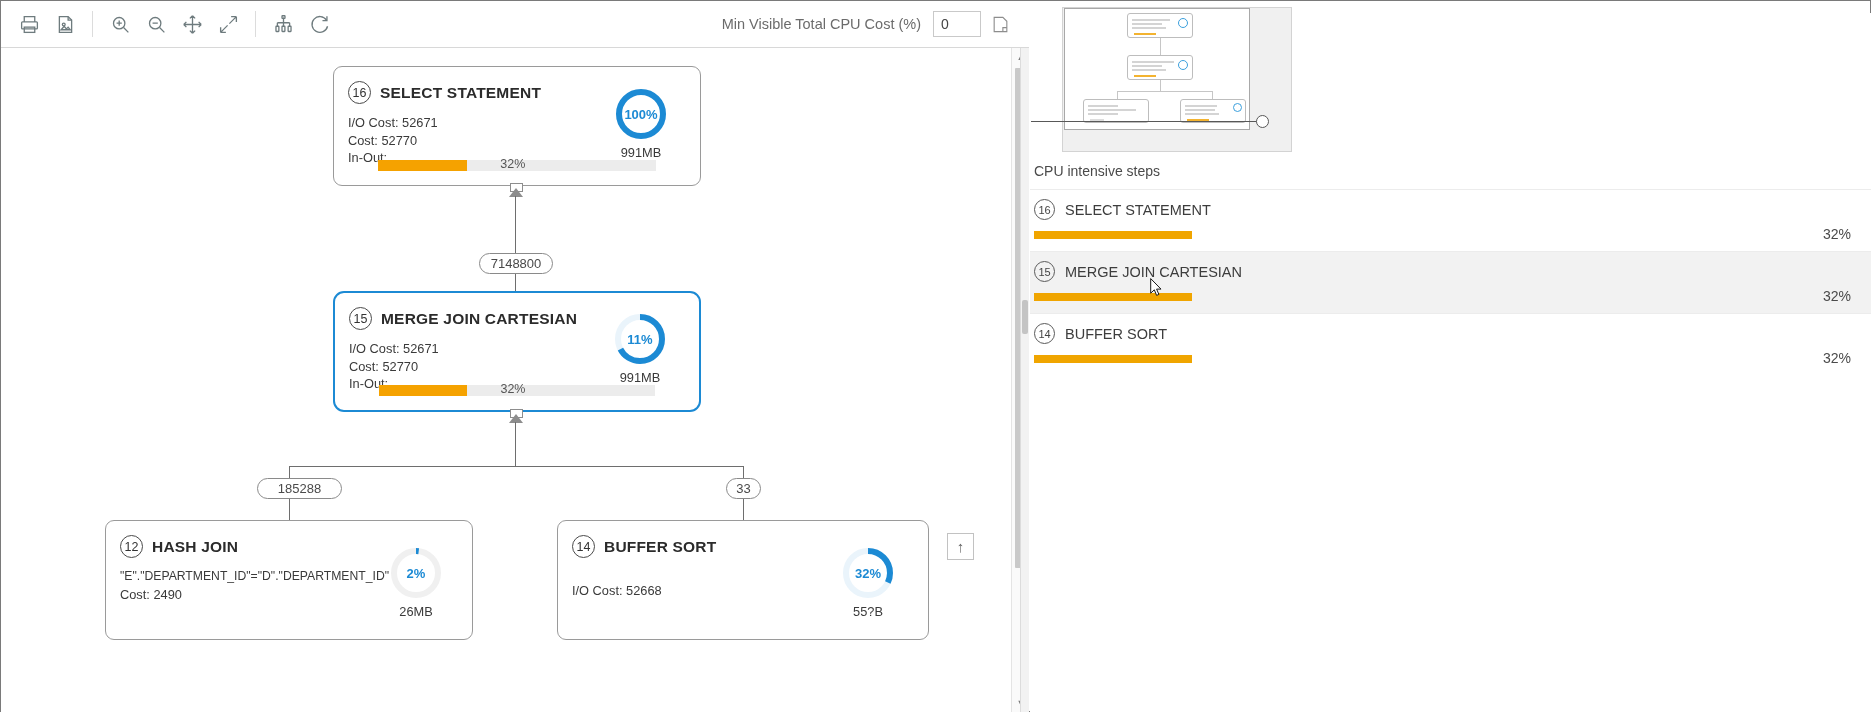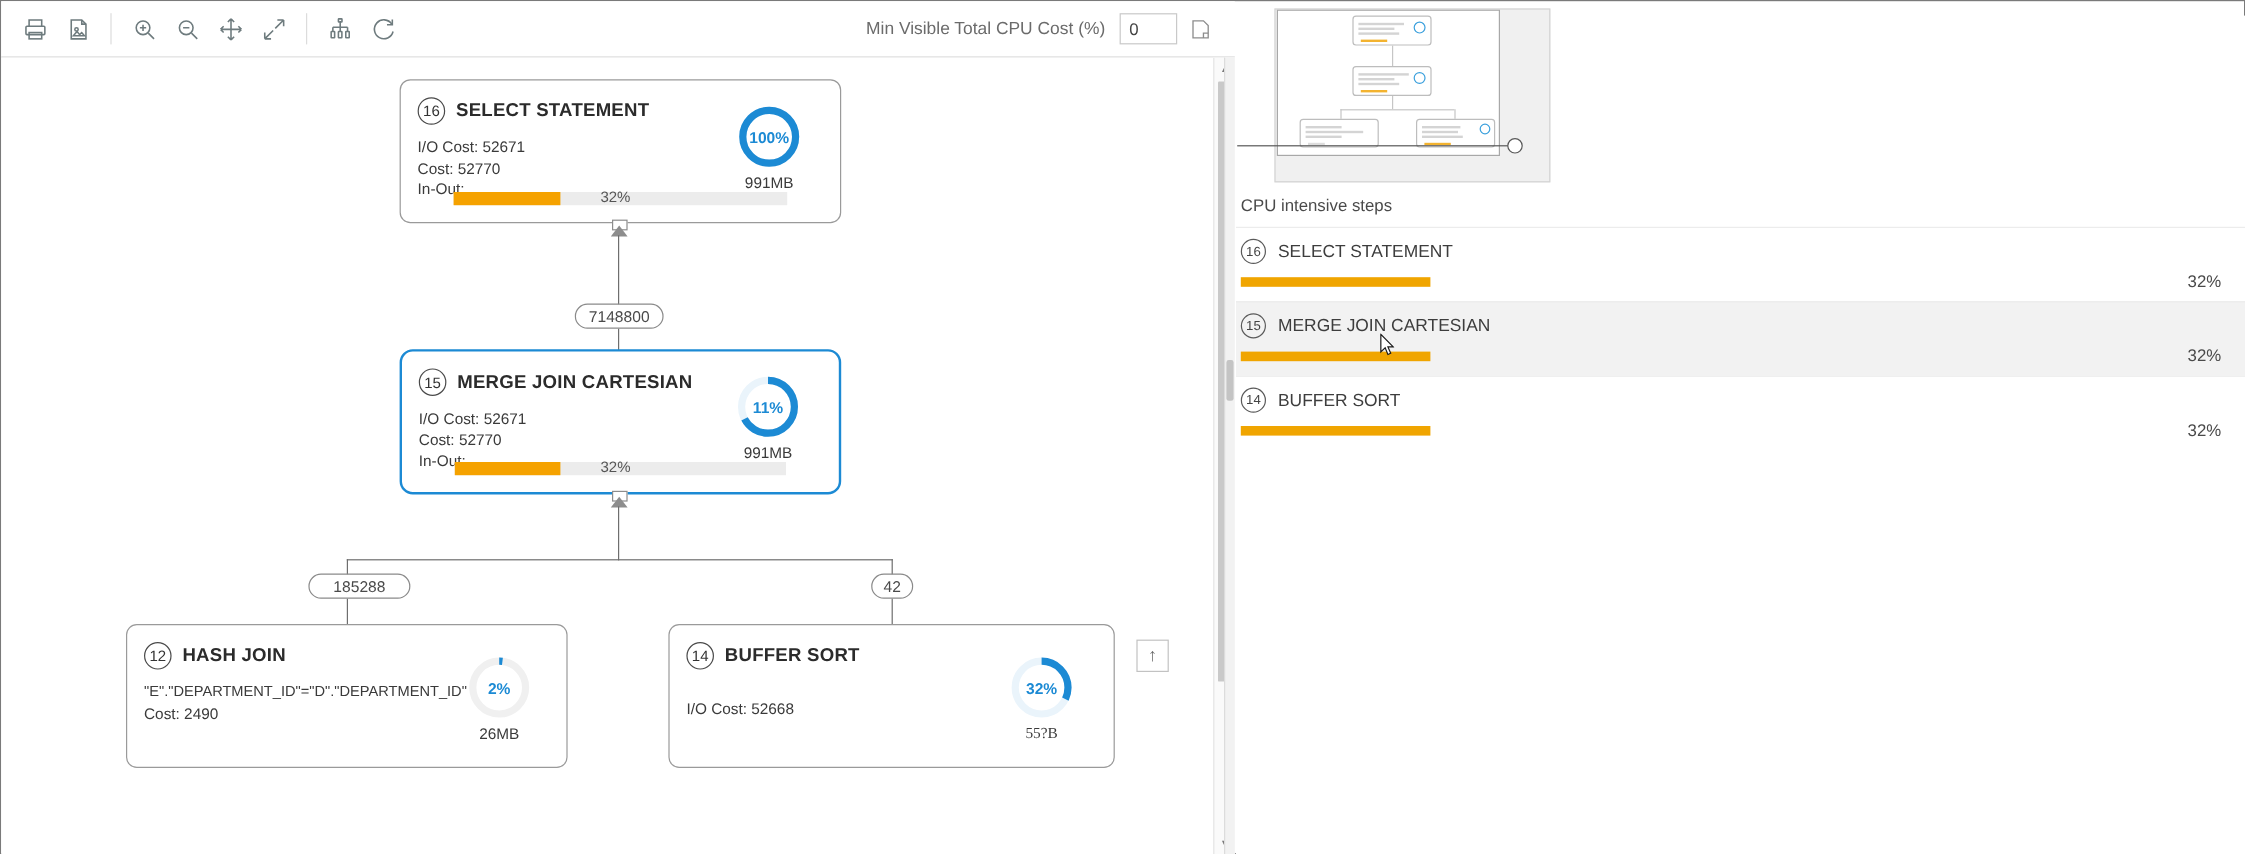--- a/index.html
+++ b/index.html
@@ -275,21 +275,21 @@
       </div>
 
       <div class="conn-box" style="left:509px; top:361px;"></div>
       <div class="arrow" style="left:508px; top:366px;"></div>
       <div class="ln lnv" style="left:514px; top:374px; height:45px;"></div>
       <div class="ln lnh" style="left:288px; top:418px; width:455px;"></div>
       <div class="ln lnv" style="left:288px; top:418px; height:23px;"></div>
       <div class="ln lnv" style="left:742px; top:418px; height:23px;"></div>
 
       <div class="pill" style="left:256px; top:430px; width:85px;">185288</div>
-      <div class="pill" style="left:725px; top:430px; width:35px;">42</div>
+      <div class="pill" style="left:725px; top:430px; width:35px;">33</div>
       <div class="ln lnv" style="left:288px; top:451px; height:25px;"></div>
       <div class="ln lnv" style="left:742px; top:451px; height:25px;"></div>
 
       <div class="node" style="left:104px; top:472px; width:368px; height:120px;">
         <div class="node-hd">
           <div class="num">12</div>
           <div class="node-title">HASH JOIN</div>
         </div>
         <div class="node-body">
           <div class="pred">"E"."DEPARTMENT_ID"="D"."DEPARTMENT_ID"</div>
@@ -313,21 +313,21 @@
         <div class="node-body" style="padding-top:24px;">
           <div>I/O Cost: 52668</div>
         </div>
         <div class="donut" style="left:283px; top:25px;">
           <svg width="54" height="54" viewBox="0 0 54 54">
             <circle cx="27" cy="27" r="22" fill="none" stroke="#eaf4fb" stroke-width="6"></circle>
             <circle cx="27" cy="27" r="22" fill="none" stroke="#1c8ad4" stroke-width="6" stroke-dasharray="44.2 138.2" transform="rotate(-90 27 27)"></circle>
           </svg>
           <div class="dv">32%</div>
         </div>
-        <div class="mem" style="left:281px; top:83px; width:58px;font-family:Liberation Serif, serif;">55?B</div>
+        <div class="mem" style="left:281px; top:83px; width:58px;">55?B</div>
       </div>
 
       <div class="up-btn" style="left:946px; top:485px;">↑</div>
     </div>
 
     <div class="cv-scroll">
       <div class="cv-up">▲</div>
       <div class="cv-thumb"></div>
       <div class="cv-dn">▼</div>
     </div>

